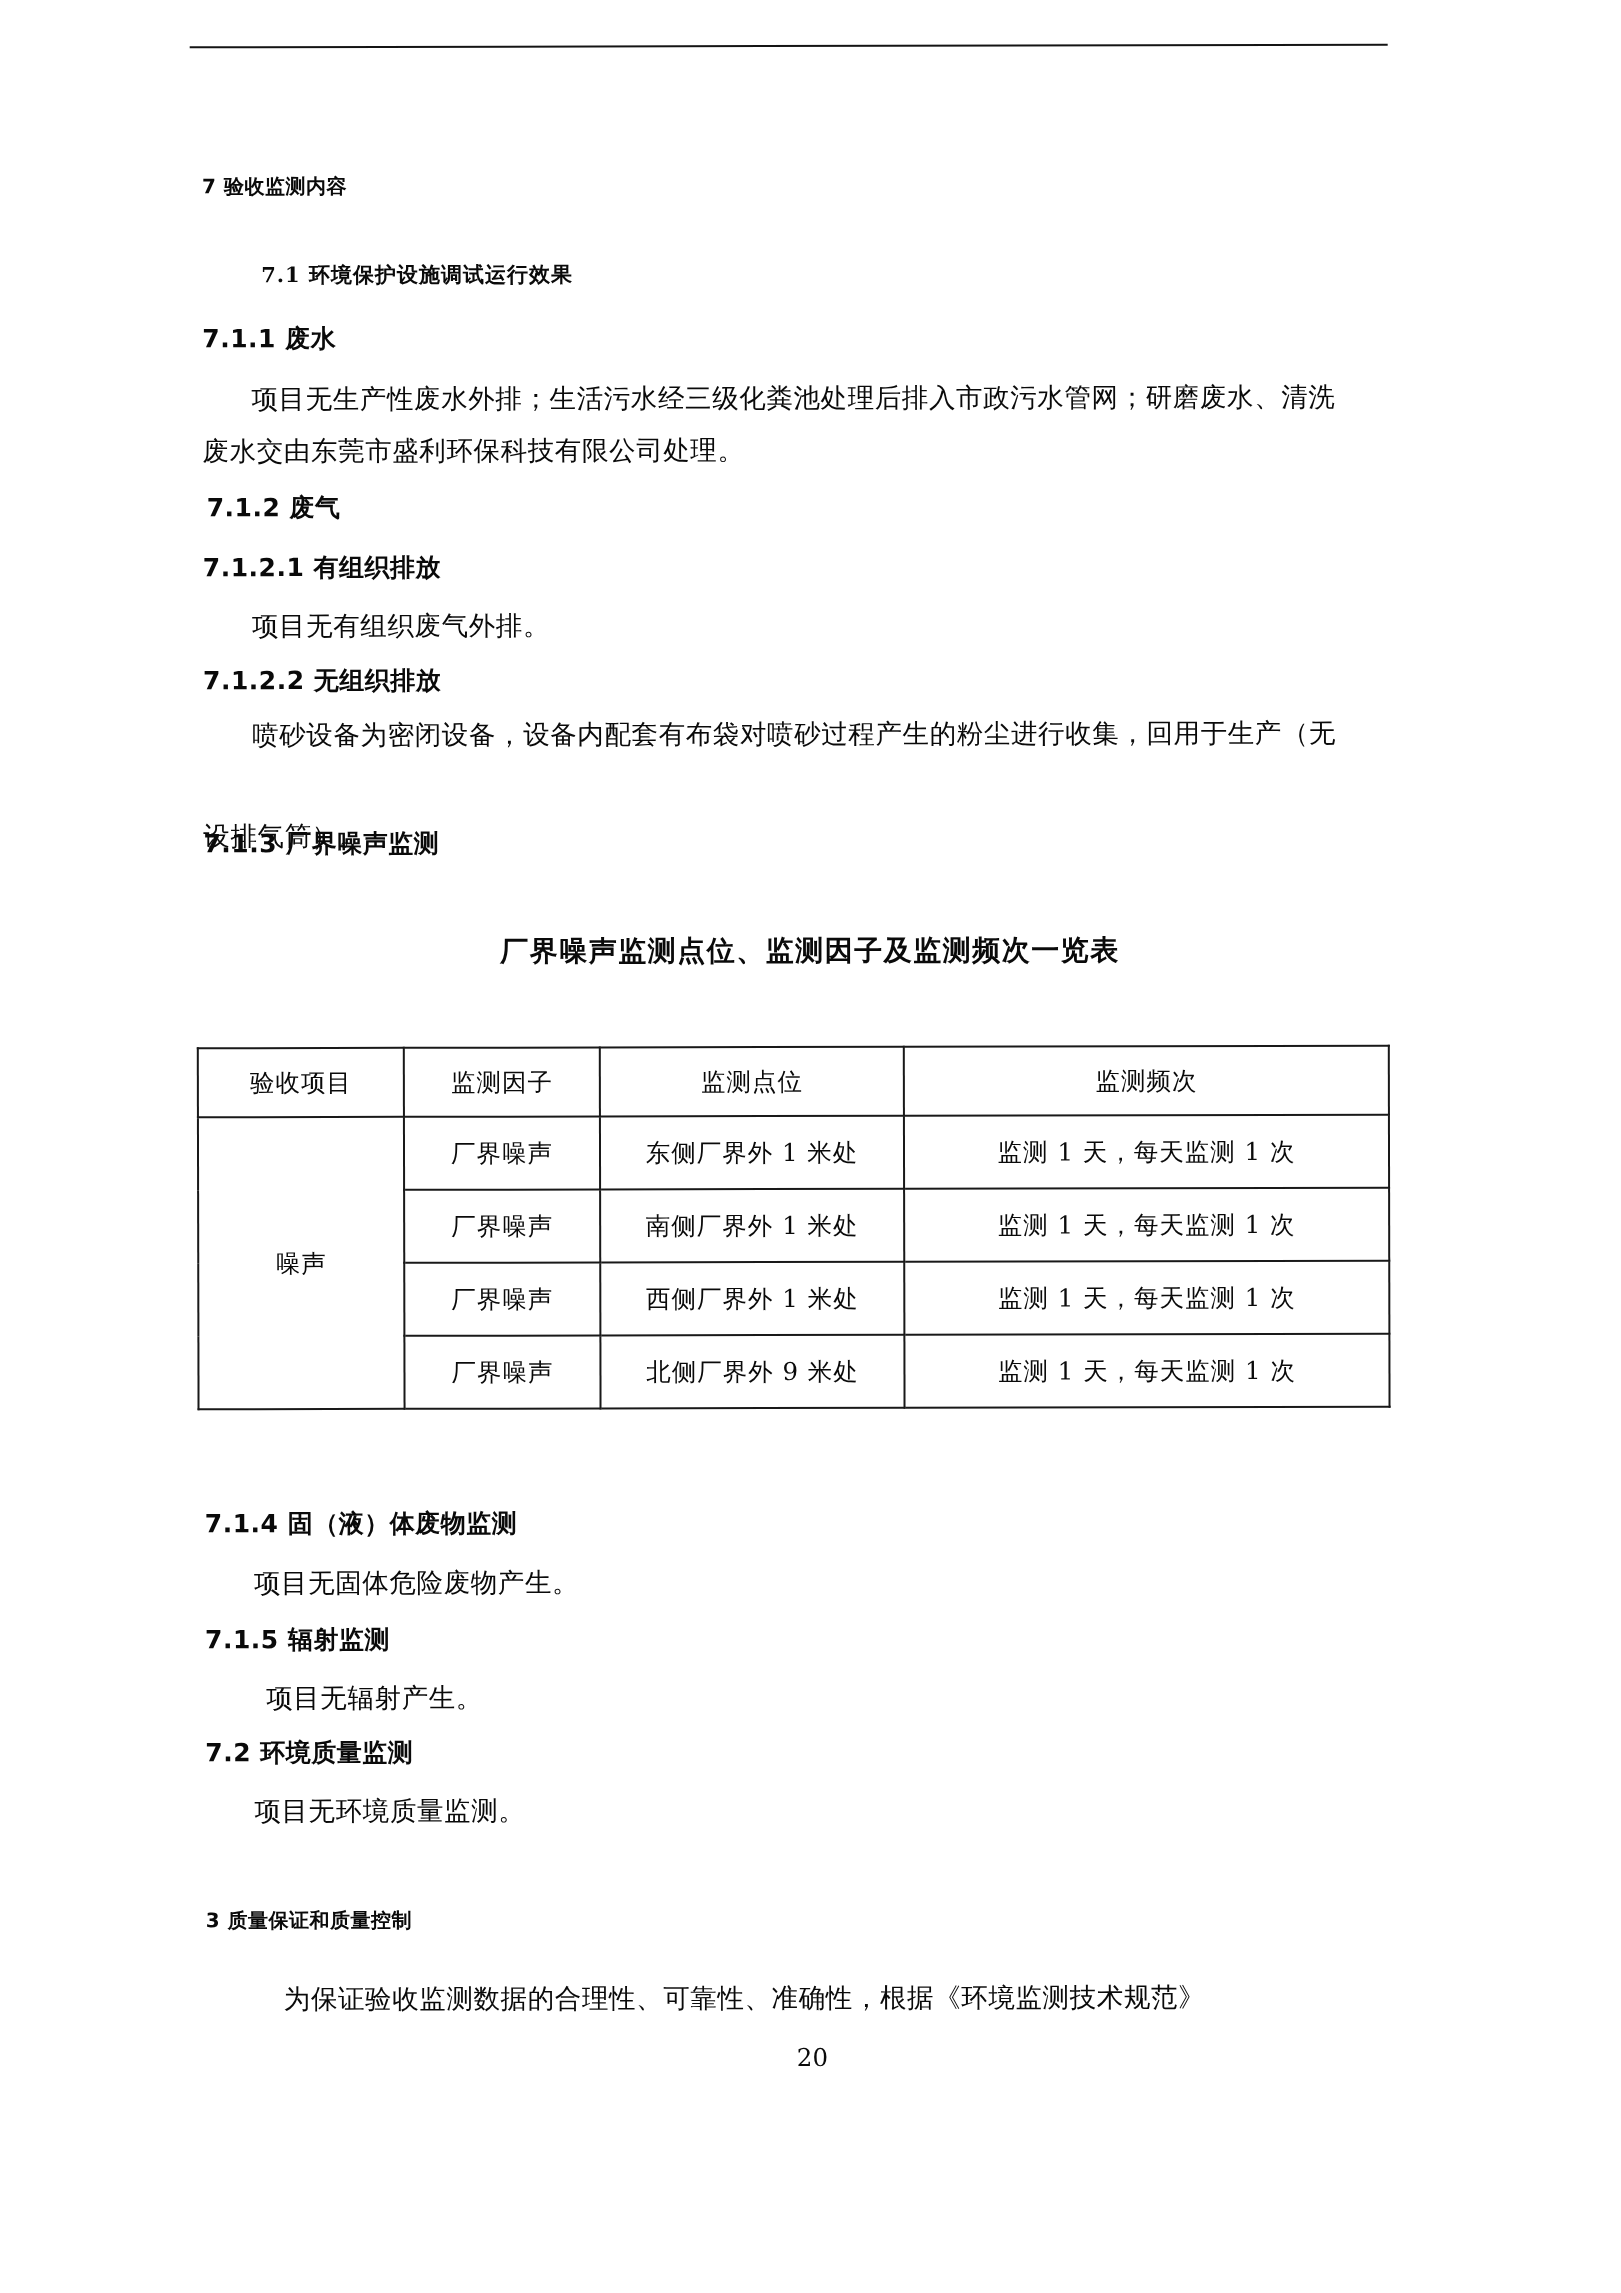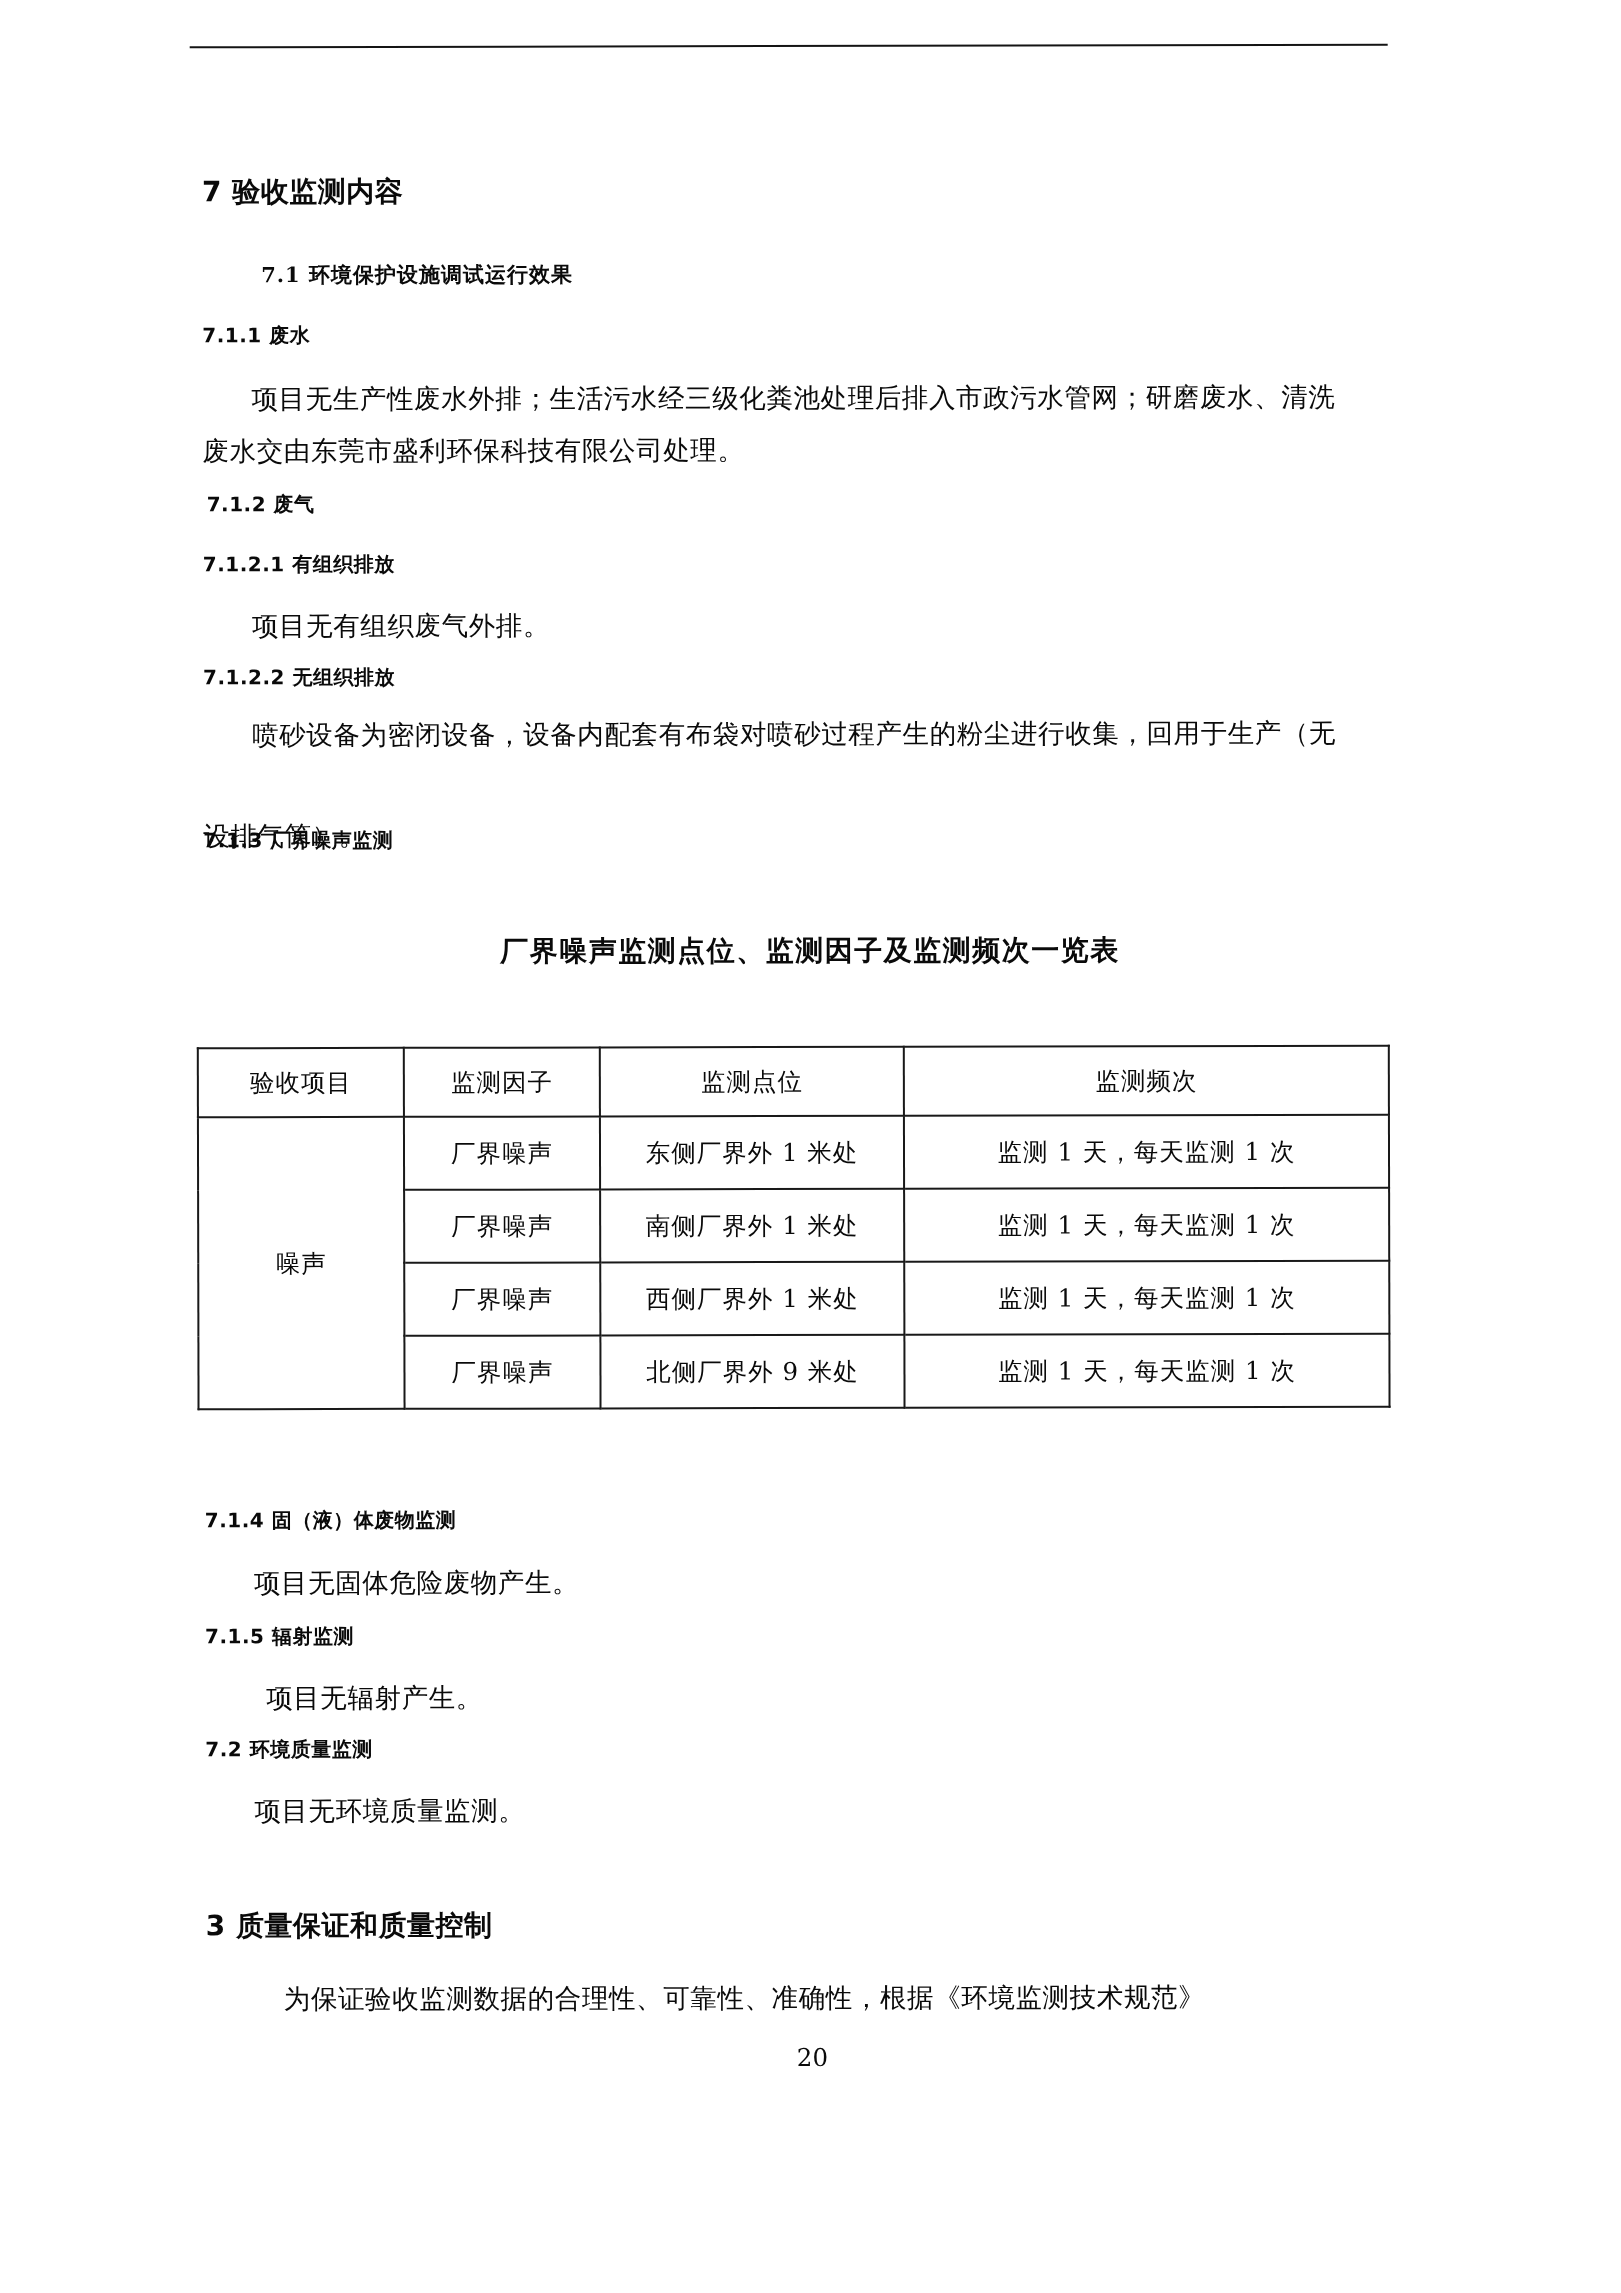--- a/index.html
+++ b/index.html
@@ -26,33 +26,33 @@
     border-top: 2.9px solid #141414;
   }
   
   .block {
     position: absolute;
     white-space: nowrap;
   }
   .h1 {
     font-family: "DejaVu Sans", sans-serif;
     font-weight: bold;
-    font-size: 28px;
+    font-size: 20px;
     letter-spacing: 0.5px;
   }
   .h2-serif {
     font-family: "DejaVu Serif", serif;
     font-weight: bold;
     font-size: 21px;
     letter-spacing: 1px;
   }
   .h3 {
     font-family: "DejaVu Sans", sans-serif;
     font-weight: bold;
-    font-size: 20px;
+    font-size: 25px;
     letter-spacing: 0.5px;
   }
   .body-text {
     font-family: "DejaVu Serif", serif;
     font-size: 26.5px;
     letter-spacing: 0.6px;
     font-weight: normal;
   }
   
   .tbl-title {

